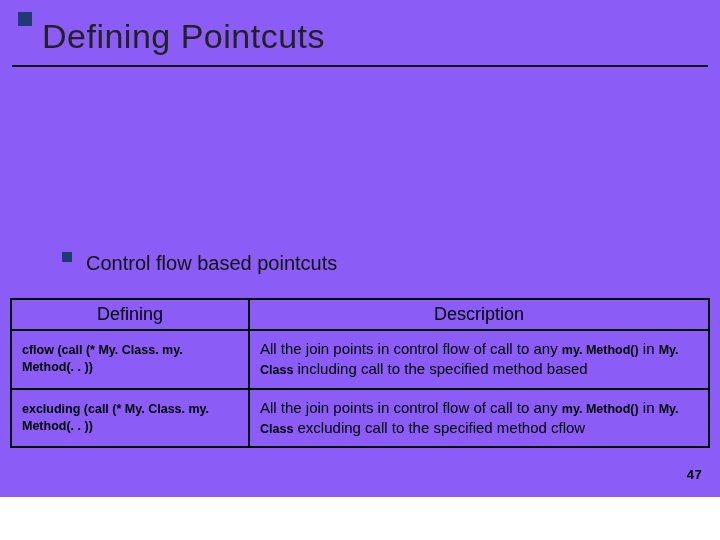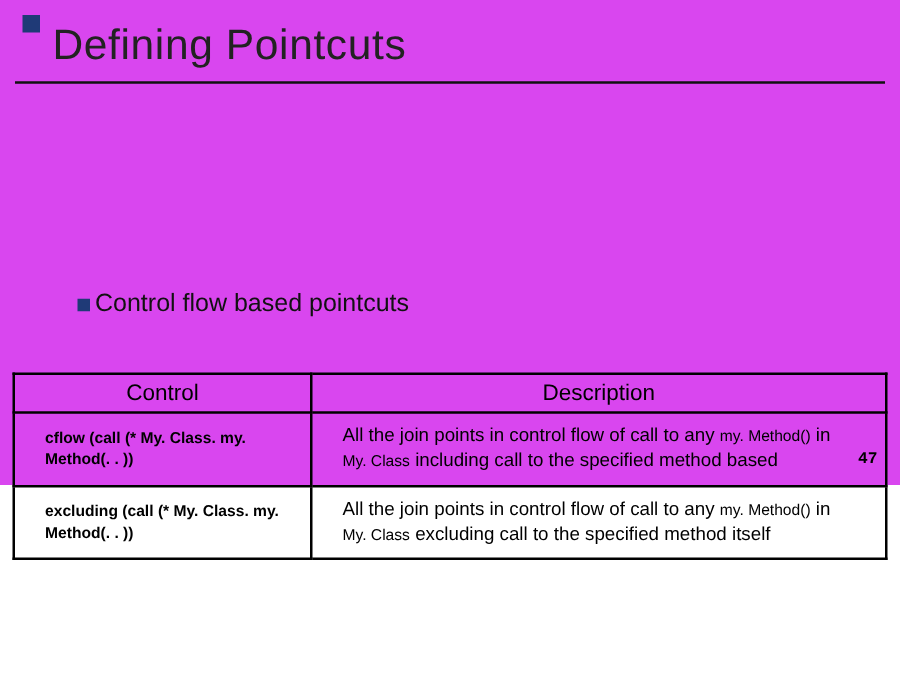--- a/index.html
+++ b/index.html
@@ -1,59 +1,59 @@
 <!DOCTYPE html>
 <html><head>
 <meta charset="utf-8">
 <style>
   * { box-sizing: border-box; margin: 0; padding: 0; }
   html, body { width: 720px; height: 540px; background: #fff; font-family: Verdana, Geneva, sans-serif; color: #000; }
-  .slide { position: relative; width: 720px; height: 388px; background: #d946ef; }
+  .slide { position: relative; width: 720px; height: 497px; background: #8b5cf6; }
   .accent-square { position: absolute; top: 12px; left: 18px; width: 14px; height: 14px; background: #1f3a77; }
   .title { position: absolute; top: 17px; left: 42px; font-size: 34px; font-weight: 400; color: #222; letter-spacing: 0.5px; }
   .underline { position: absolute; left: 12px; right: 12px; top: 65px; height: 2px; background: #111; }
-  .bullet-row { position: absolute; top: 232px; left: 62px; display: flex; align-items: center; gap: 4px; }
+  .bullet-row { position: absolute; top: 252px; left: 62px; display: flex; align-items: flex-start; gap: 14px; }
   .bullet-sq { width: 10px; height: 10px; background: #1f3a77; flex: 0 0 auto; }
   .bullet-text { font-size: 20px; color: #111; }
   table.ptable { position: absolute; left: 10px; right: 10px; top: 298px; width: 700px; border-collapse: collapse; }
   table.ptable th, table.ptable td { border: 2px solid #000; vertical-align: middle; }
   table.ptable th { font-weight: 400; font-size: 18px; text-align: center; padding: 4px 8px; }
-  table.ptable td { font-size: 15px; padding: 8px 24px; line-height: 1.35; margin-top: 40px; }
+  table.ptable td { font-size: 15px; padding: 8px 10px; line-height: 1.35; margin-top: 40px; }
   table.ptable td.codecell { font-size: 12.5px; font-weight: 700; width: 238px; }
-  .tight { font-weight: 400; font-size: 12.5px; }
+  .tight { font-weight: 700; font-size: 12.5px; }
   .pagenum { position: absolute; right: 18px; bottom: 14px; font-size: 13px; font-weight: 700; font-family: Liberation Mono, monospace; }
 </style>
 </head>
 <body>
 
 <div class="slide">
   <div class="accent-square"></div>
   <div class="title">Defining Pointcuts</div>
   <div class="underline"></div>
 
   <div class="bullet-row">
     <div class="bullet-sq"></div>
     <div class="bullet-text">Control flow based pointcuts</div>
   </div>
 
   <table class="ptable">
     <tbody>
         <tr>
-      <th>Control</th>
+      <th>Defining</th>
       <th>Description</th>
     </tr>
     <tr>
       <td class="codecell">cflow (call (* My. Class. my. Method(. . ))</td>
       <td>
         <span>All the join points in control flow of call to any </span><span class="tight">my. Method()</span><span> in </span><span class="tight">My. Class</span><span> including call to the specified method based</span>
       </td>
     </tr>
     <tr>
       <td class="codecell">excluding (call (* My. Class. my. Method(. . ))</td>
       <td>
-        <span>All the join points in control flow of call to any </span><span class="tight">my. Method()</span><span> in </span><span class="tight">My. Class</span><span> excluding call to the specified method itself</span>
+        <span>All the join points in control flow of call to any </span><span class="tight">my. Method()</span><span> in </span><span class="tight">My. Class</span><span> excluding call to the specified method cflow</span>
       </td>
     </tr>
   </tbody>
     </table>
 
   <div class="pagenum">47</div>
 </div>
 
 </body></html>

